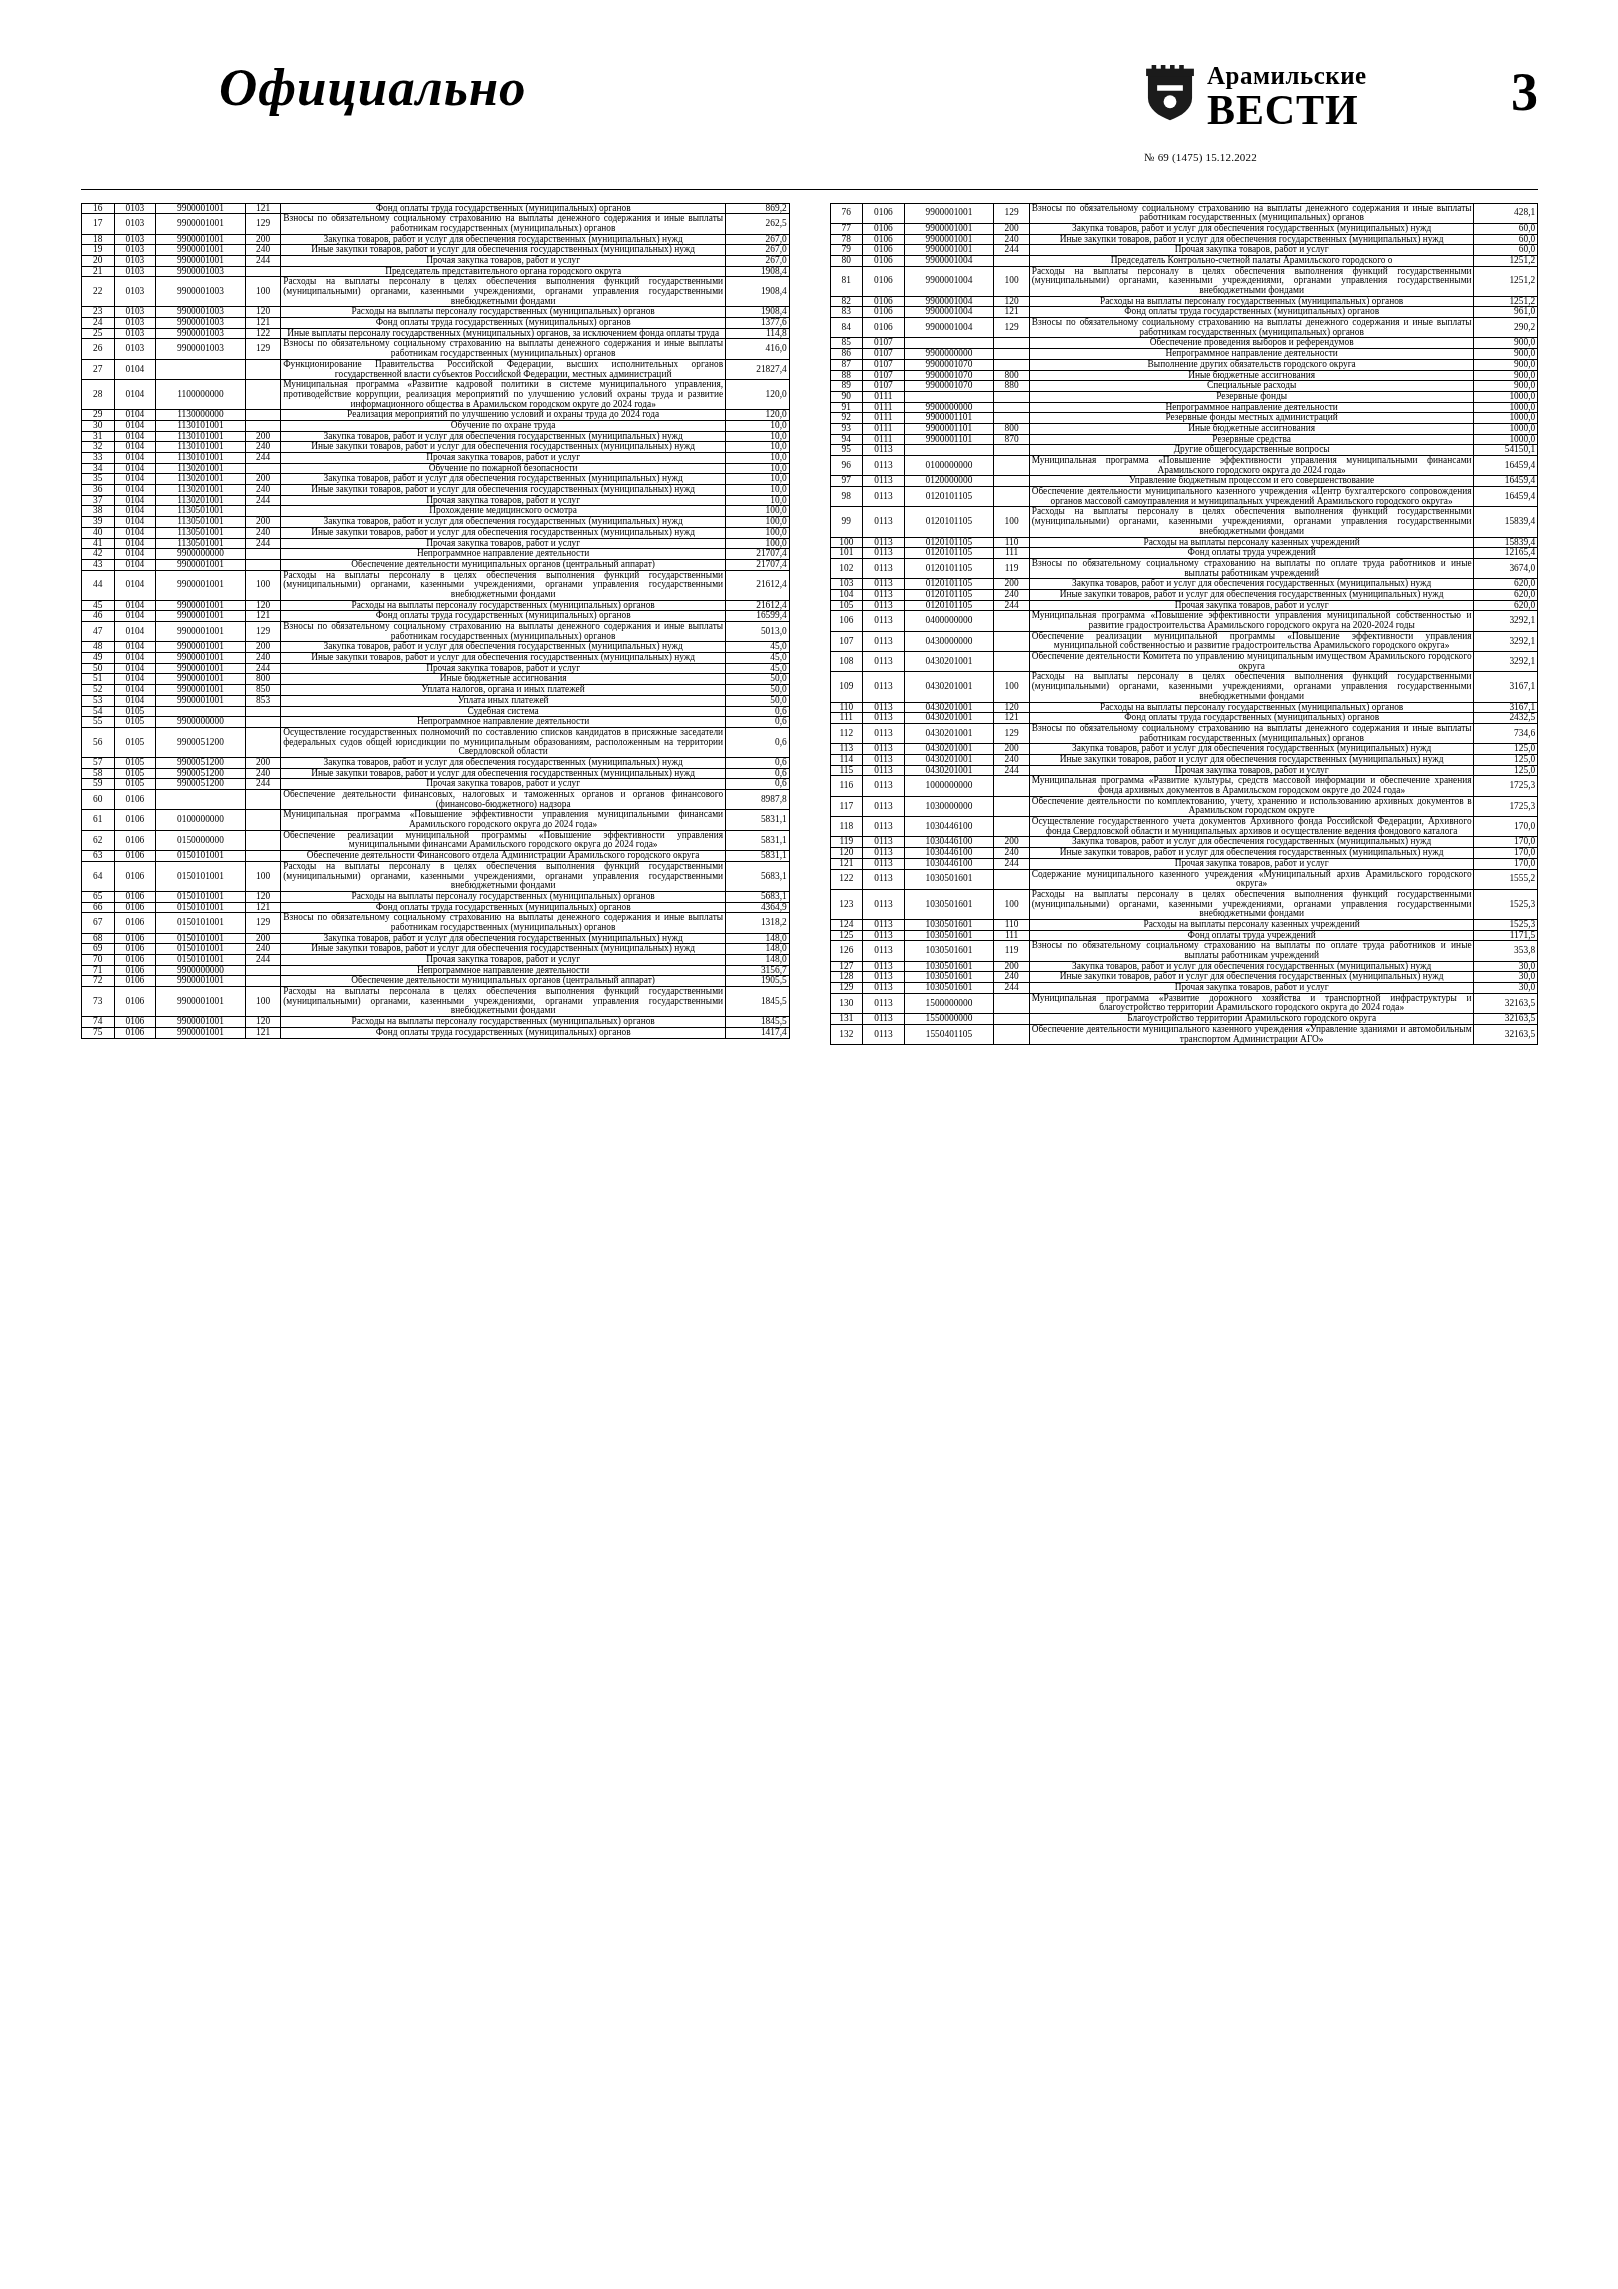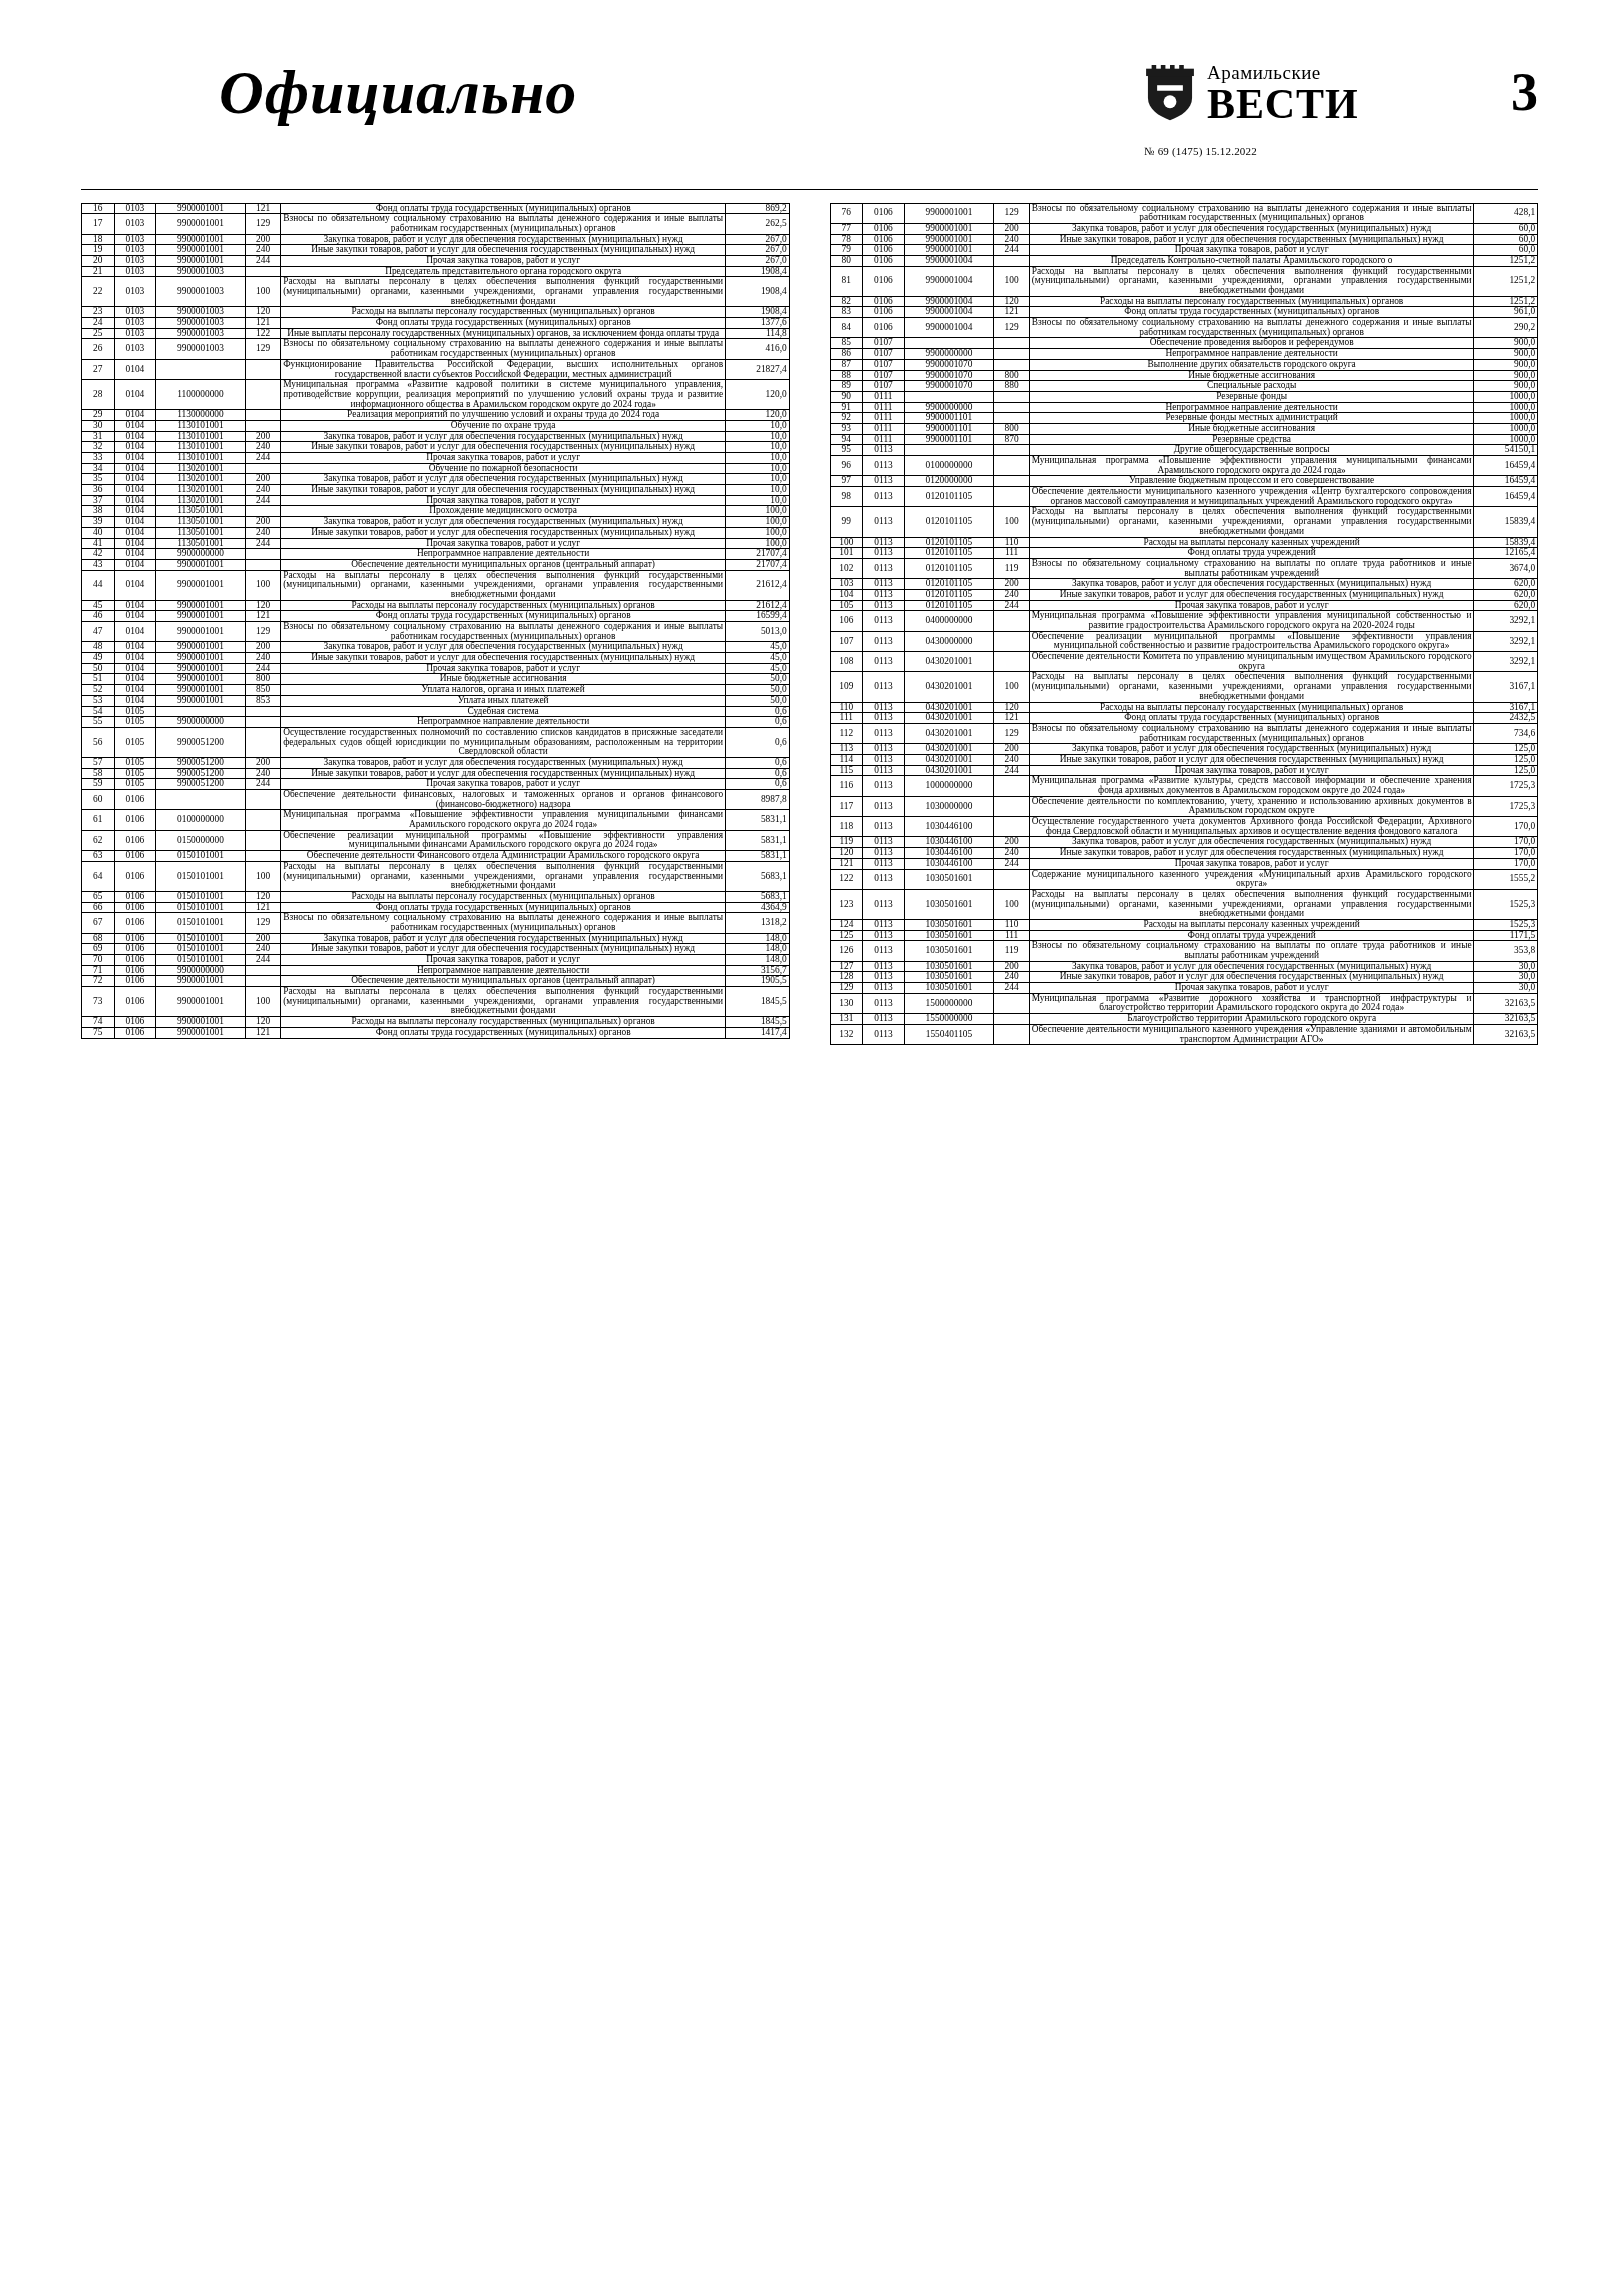--- a/index.html
+++ b/index.html
@@ -27,21 +27,21 @@
     height: 129px;
     margin: 54px 81px 0 81px;
   }
   .official-title {
     position: absolute;
     left: 138px;
     top: 7.4px;
     font-family: "Liberation Serif", serif;
     font-style: italic;
     font-weight: bold;
-    font-size: 62px;
+    font-size: 53px;
     letter-spacing: 0.9px;
     line-height: 1;
   }
   .brand {
     position: absolute;
     right: 89px;
     top: 9.2px;
     text-align: left;
     width: 305px;
   }
@@ -54,22 +54,22 @@
     width: 52px;
     height: 57px;
     flex: 0 0 auto;
     margin-top: 1.8px;
   }
   .brand-names {
     line-height: 1;
   }
   .brand-name-1 {
     font-family: "Liberation Serif", serif;
-    font-size: 19px;
-    font-weight: normal;
+    font-size: 25px;
+    font-weight: bold;
     letter-spacing: 0.5px;
   }
   .brand-name-2 {
     font-family: "Liberation Serif", serif;
     font-size: 42px;
     font-weight: bold;
     letter-spacing: 0.9px;
     margin-top: 1px;
   }
   .brand-issue {

